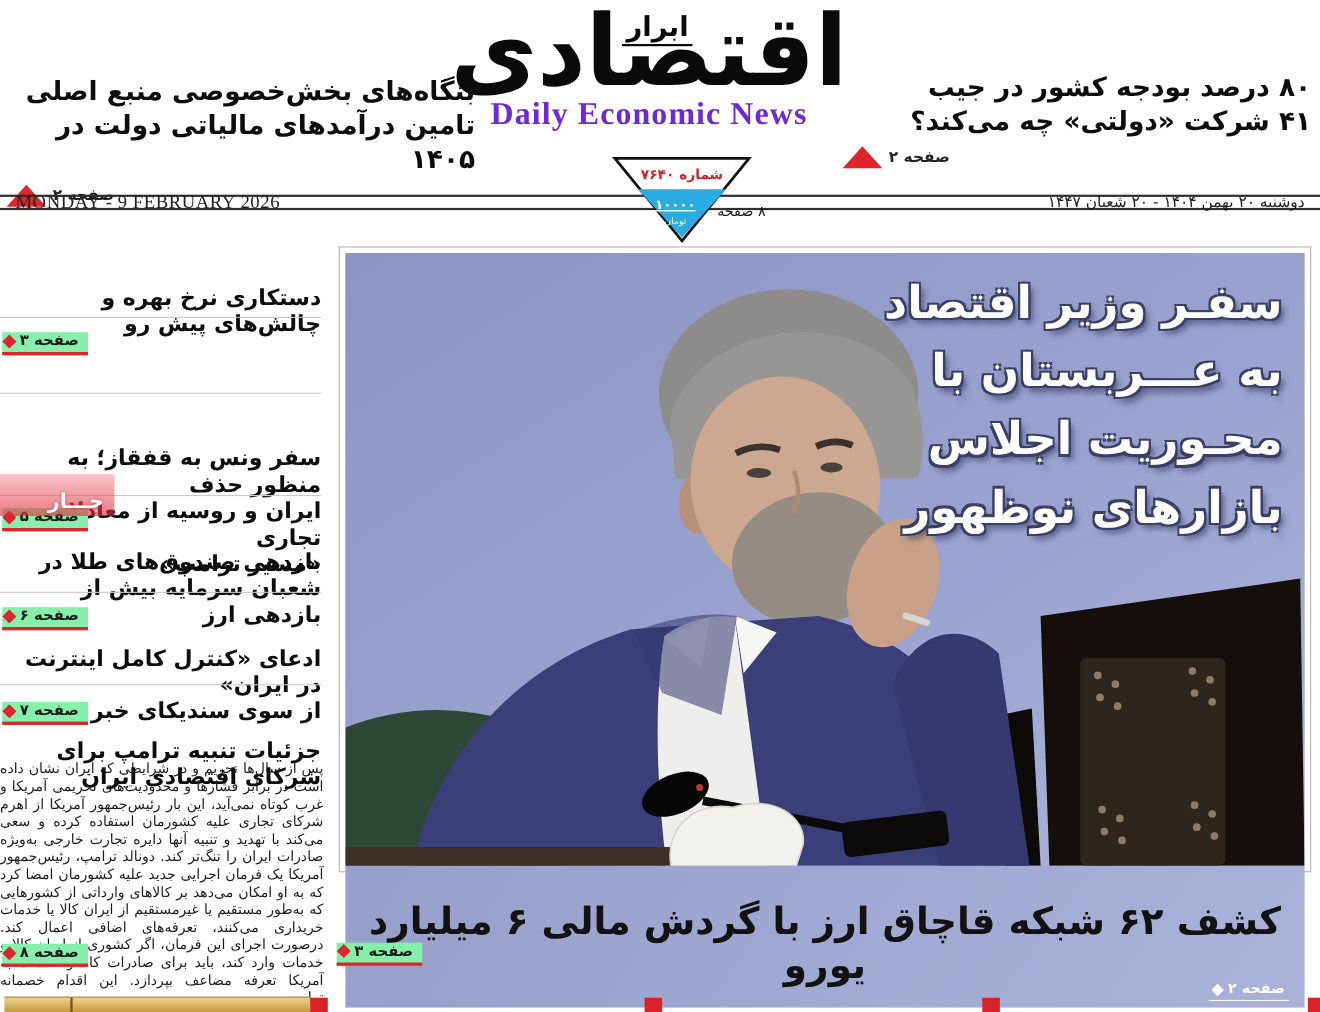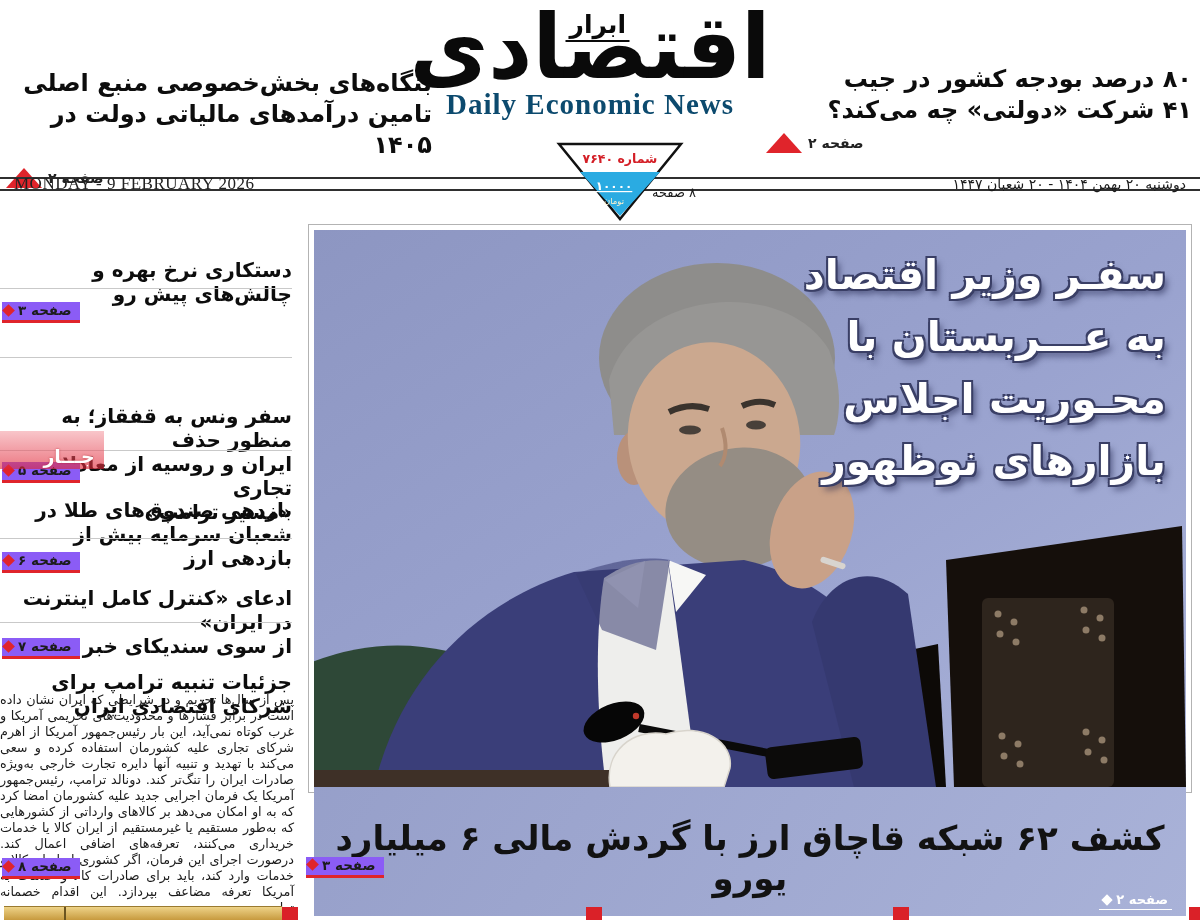--- a/index.html
+++ b/index.html
@@ -4,41 +4,41 @@
 <style>
   * { margin:0; padding:0; box-sizing:border-box; }
   html,body { background:#fff; }
   body { font-family:"DejaVu Sans", sans-serif; }
   .page { position:relative; width:1200px; height:920px; background:#fff; overflow:hidden; margin:0 auto; }
 
   
   .logo { position:absolute; left:400px; top:2px; width:380px; text-align:center; }
   .logo-fa-main { font-size:86px; font-weight:bold; line-height:1.05; color:#0a0a0a; direction:rtl; transform:scaleY(1.04); }
   .logo-fa-small { position:absolute; top:8px; left:50%; transform:translateX(-38%); font-size:25px; font-weight:bold; color:#0a0a0a; border-bottom:2px solid #0a0a0a; padding:0 4px 1px; background:transparent; }
-  .logo-en { font-family:"Liberation Serif", serif; font-weight:bold; font-size:29px; letter-spacing:1px; color:#0c4a6e; margin-top:-4px; }
+  .logo-en { font-family:"Liberation Serif", serif; font-weight:bold; font-size:29px; letter-spacing:1px; color:#6d28d9; margin-top:-4px; }
 
   .top-story { position:absolute; top:64px; width:426px; }
   .top-story.right { right:8px; }
   .top-story.left { left:6px; top:68px; }
   .top-title { direction:rtl; text-align:right; font-size:24px; line-height:31px; font-weight:800; color:#0d0d0d; white-space:pre-line; }
   .tmark { display:flex; align-items:center; gap:6px; margin-top:7px; }
   .tri-up { width:0; height:0; border-left:18px solid transparent; border-right:18px solid transparent; border-bottom:20px solid #e0242b; }
   .tmark-label { direction:rtl; font-size:14px; font-weight:bold; color:#222; }
 
   
   .datebar { position:absolute; left:0; right:0; top:177px; height:14px; border-top:2px solid #2f2f2f; border-bottom:2px solid #2f2f2f; display:flex; align-items:center; justify-content:space-between; padding:0 14px; z-index:1; }
   .date-en { font-family:"Liberation Serif", serif; font-size:17px; letter-spacing:.5px; color:#222; }
   .date-fa { direction:rtl; font-size:14px; color:#1a1a1a; }
   .pages-label { position:absolute; left:652px; top:6px; direction:rtl; font-size:13px; color:#1a1a1a; }
   .mast-triangle { position:absolute; left:556px; top:142px; z-index:5; }
 
   
   .side-item { position:absolute; left:0; width:292px;margin-top:40px; }
   .side-title { direction:rtl; text-align:right; font-size:20px; line-height:24px; font-weight:800; color:#0d0d0d; white-space:pre-line; padding-left:2px; }
-  .smark { position:absolute; left:2px; display:inline-flex; align-items:center; gap:5px; border-bottom:3px solid #e0242b; padding:0 8px 2px 2px; background:#8b5cf6; }
+  .smark { position:absolute; left:2px; display:inline-flex; align-items:center; gap:5px; border-bottom:3px solid #e0242b; padding:0 8px 2px 2px; background:#86efac; }
   .smark .dia { width:9px; height:9px; background:#e0242b; transform:rotate(45deg); flex:0 0 auto; }
   .smark .smark-label { direction:rtl; font-size:13.5px; font-weight:bold; color:#1c1c1c; white-space:nowrap; }
   .sdiv { position:absolute; left:0; width:292px; height:1px; background:#c9c9c9; }
   .lead-body { position:absolute; left:0; top:692px; width:294px; direction:rtl; text-align:justify; font-size:12.8px; line-height:16px; color:#1b1b1b; }
   .watermark { position:absolute; left:0; top:431px; width:104px; height:38px; z-index:6; background:linear-gradient(rgba(243,150,158,.55), rgba(224,36,53,.62)); display:flex; align-items:flex-end; justify-content:center;padding-left:34px; }
   .watermark span { color:#fff; font-weight:bold; font-size:19px; line-height:1; padding-bottom:3px; text-shadow:0 0 2px rgba(180,20,30,.8); }
 
   
   .photo-frame { position:absolute; left:308px; top:224px; width:884px; height:569px; background:#fff; border:1px solid #b3b3b3; padding:5px; }
   .photo { position:relative; width:872px; height:686px; overflow:hidden; background:linear-gradient(125deg,#8f98c4,#a9b2d8); }

